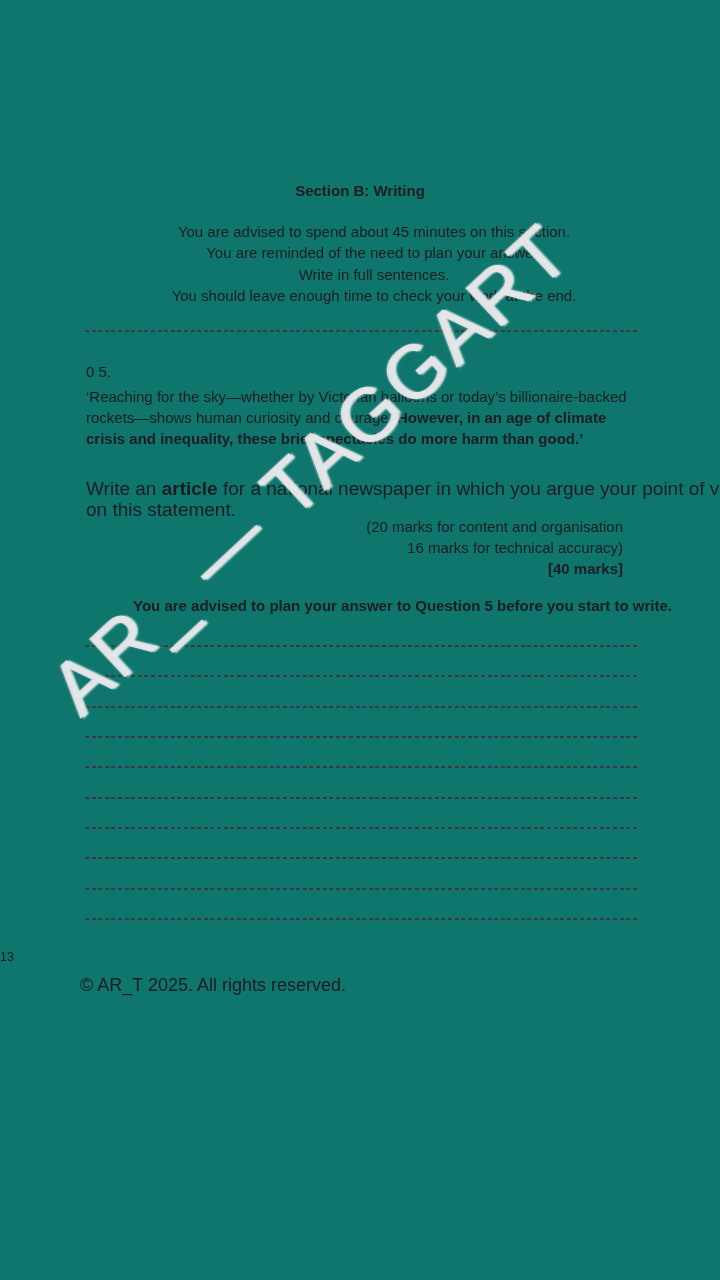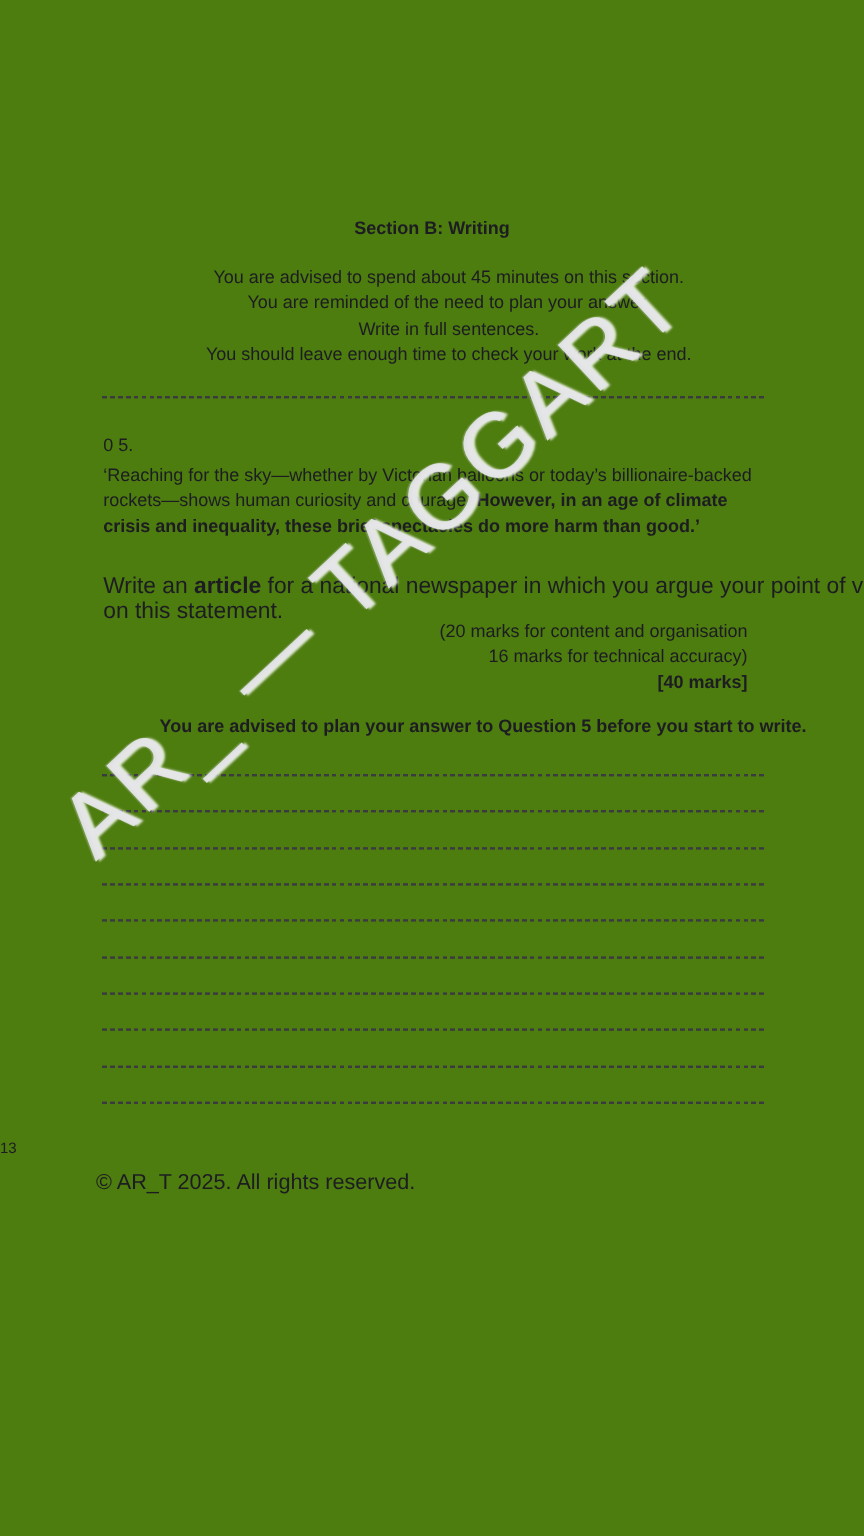--- a/index.html
+++ b/index.html
@@ -5,21 +5,21 @@
   :root{
     --text:#1c1c22;
     --dash:#3a3a40;
     --wm:rgba(229,229,232,0.95);
   }
   *{box-sizing:border-box;}
   html,body{margin:0;padding:0;background:#ffffff;}
   .page{
     position:relative;
     width:720px;height:1280px;
-    background:#4d7c0f;
+    background:#0f766e;
     font-family:"Liberation Sans","DejaVu Sans",sans-serif;
     color:var(--text);
     overflow:hidden;
   }
   .title{
     position:absolute;top:182px;left:0;width:100%;
     text-align:center;font-size:15px;font-weight:bold;
   }
   .intro{
     position:absolute;top:221px;left:14px;width:100%;

